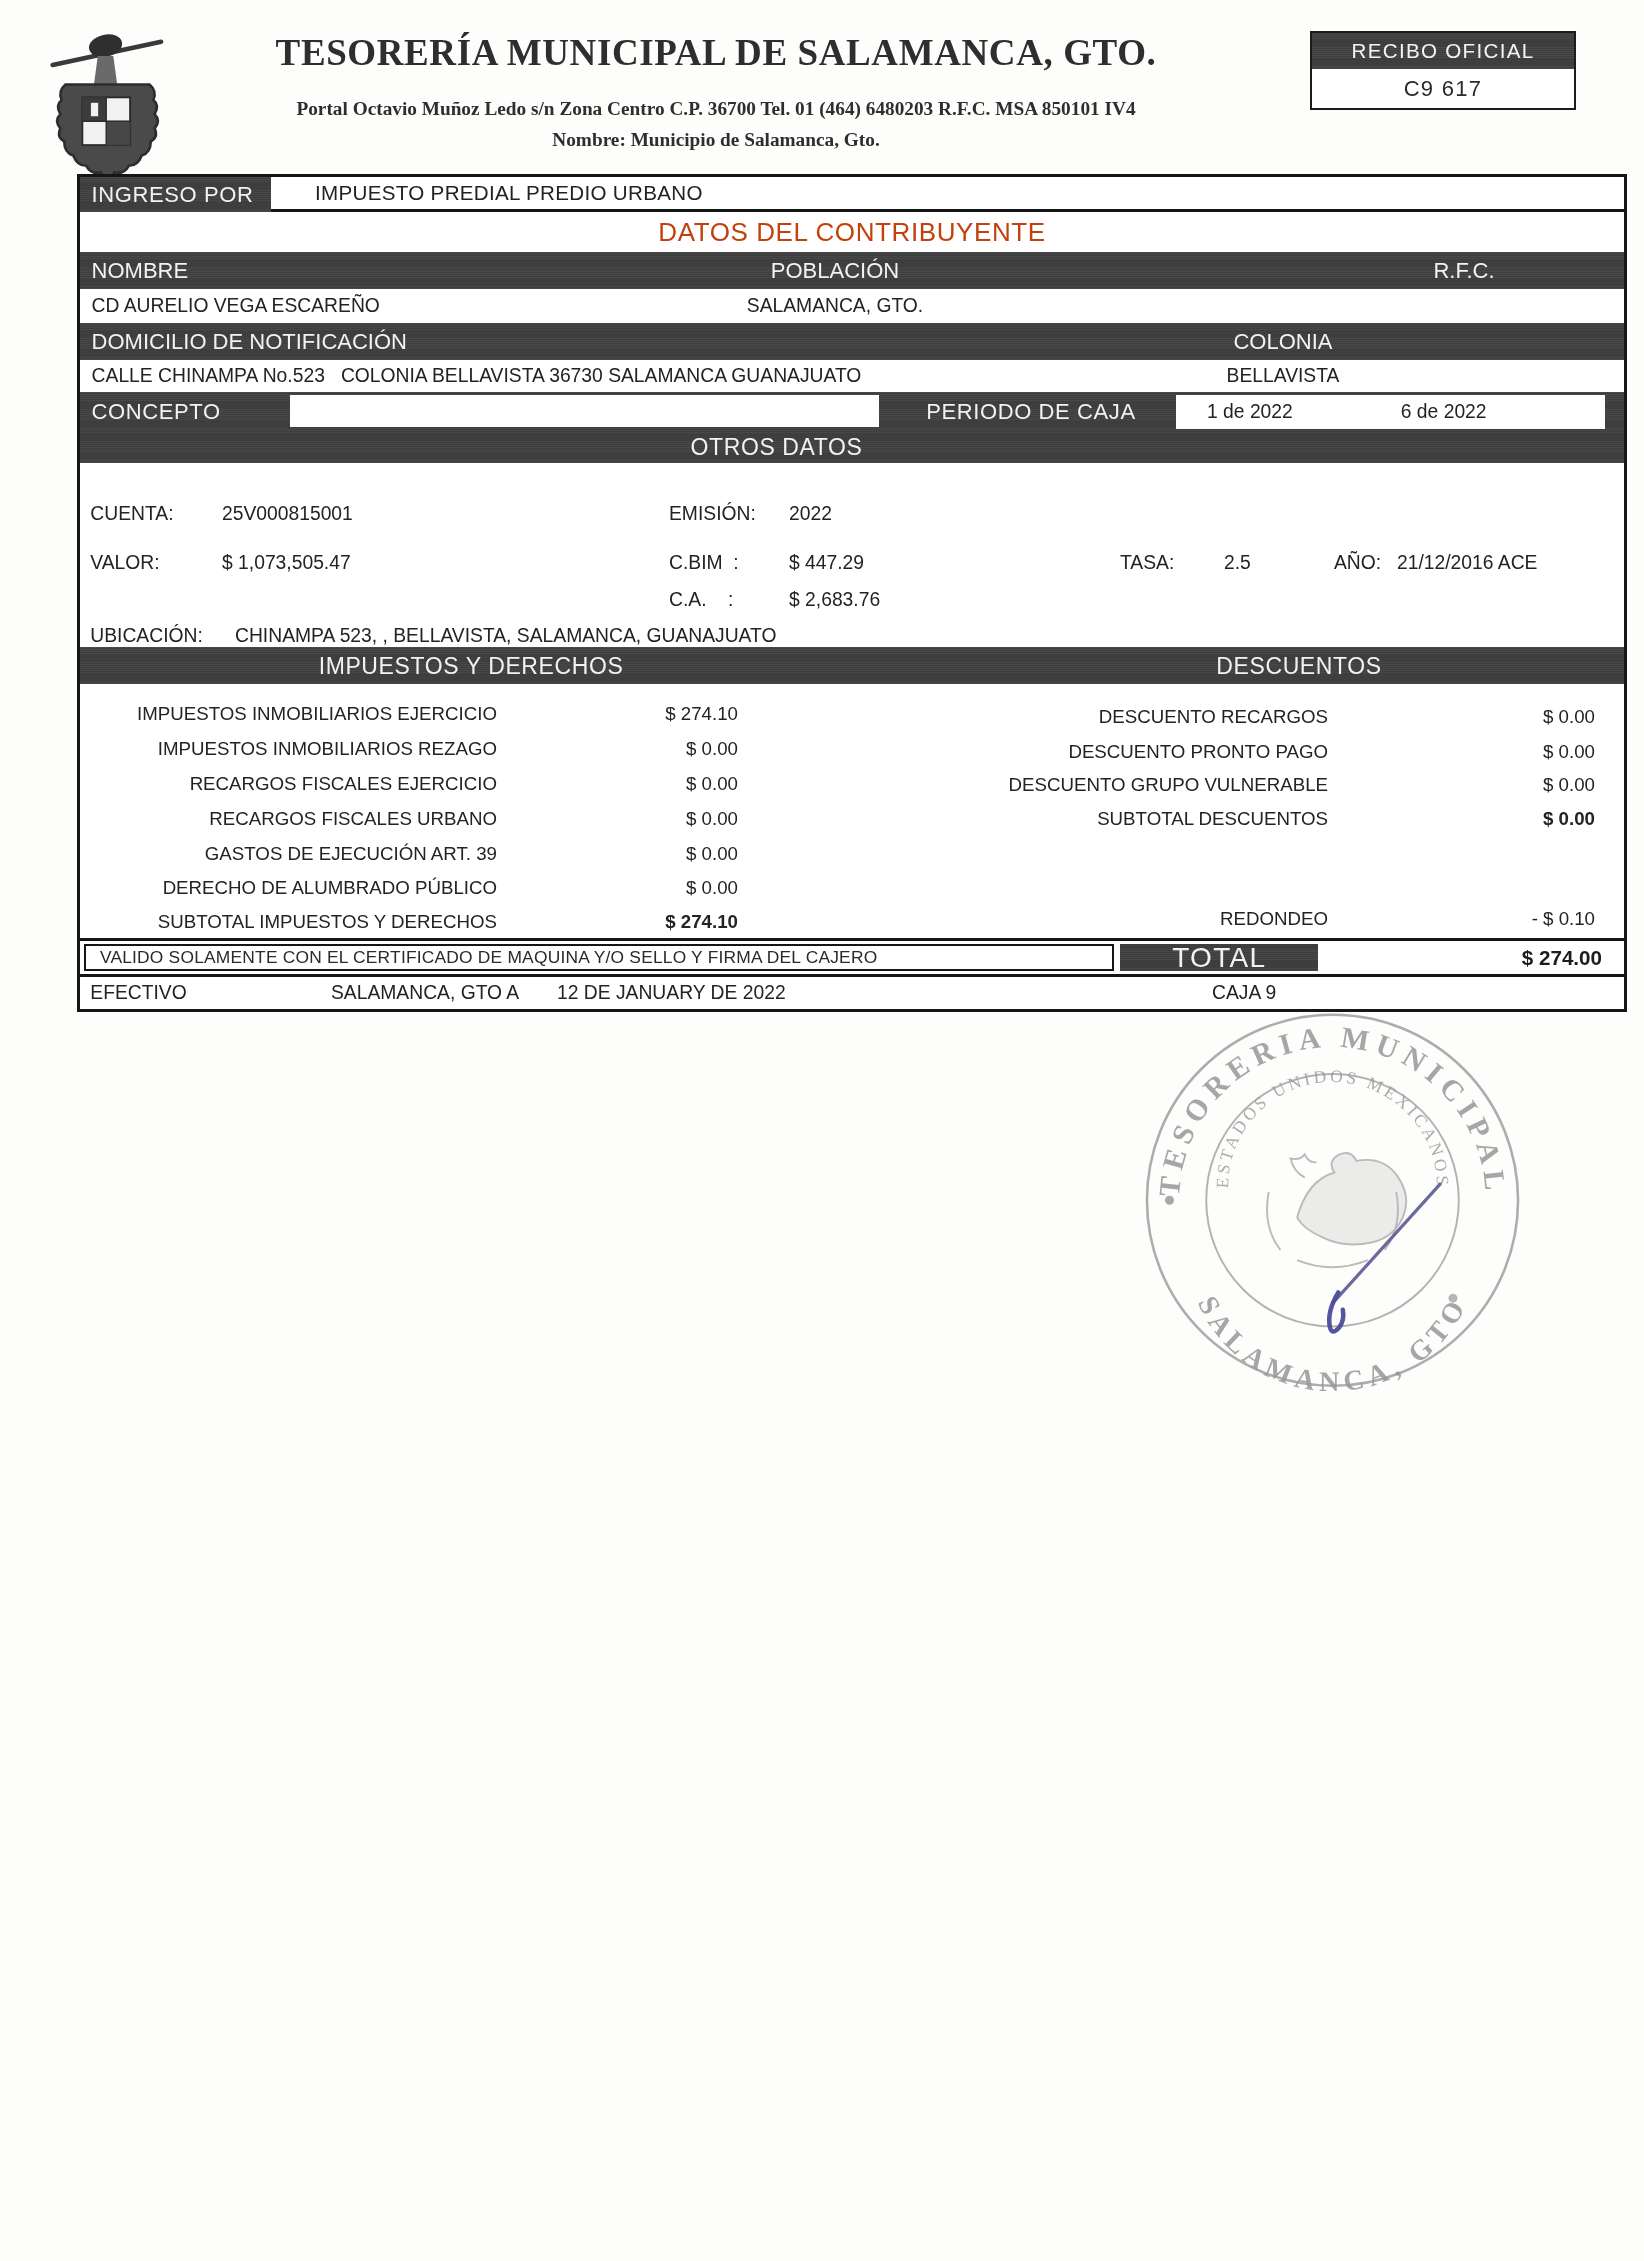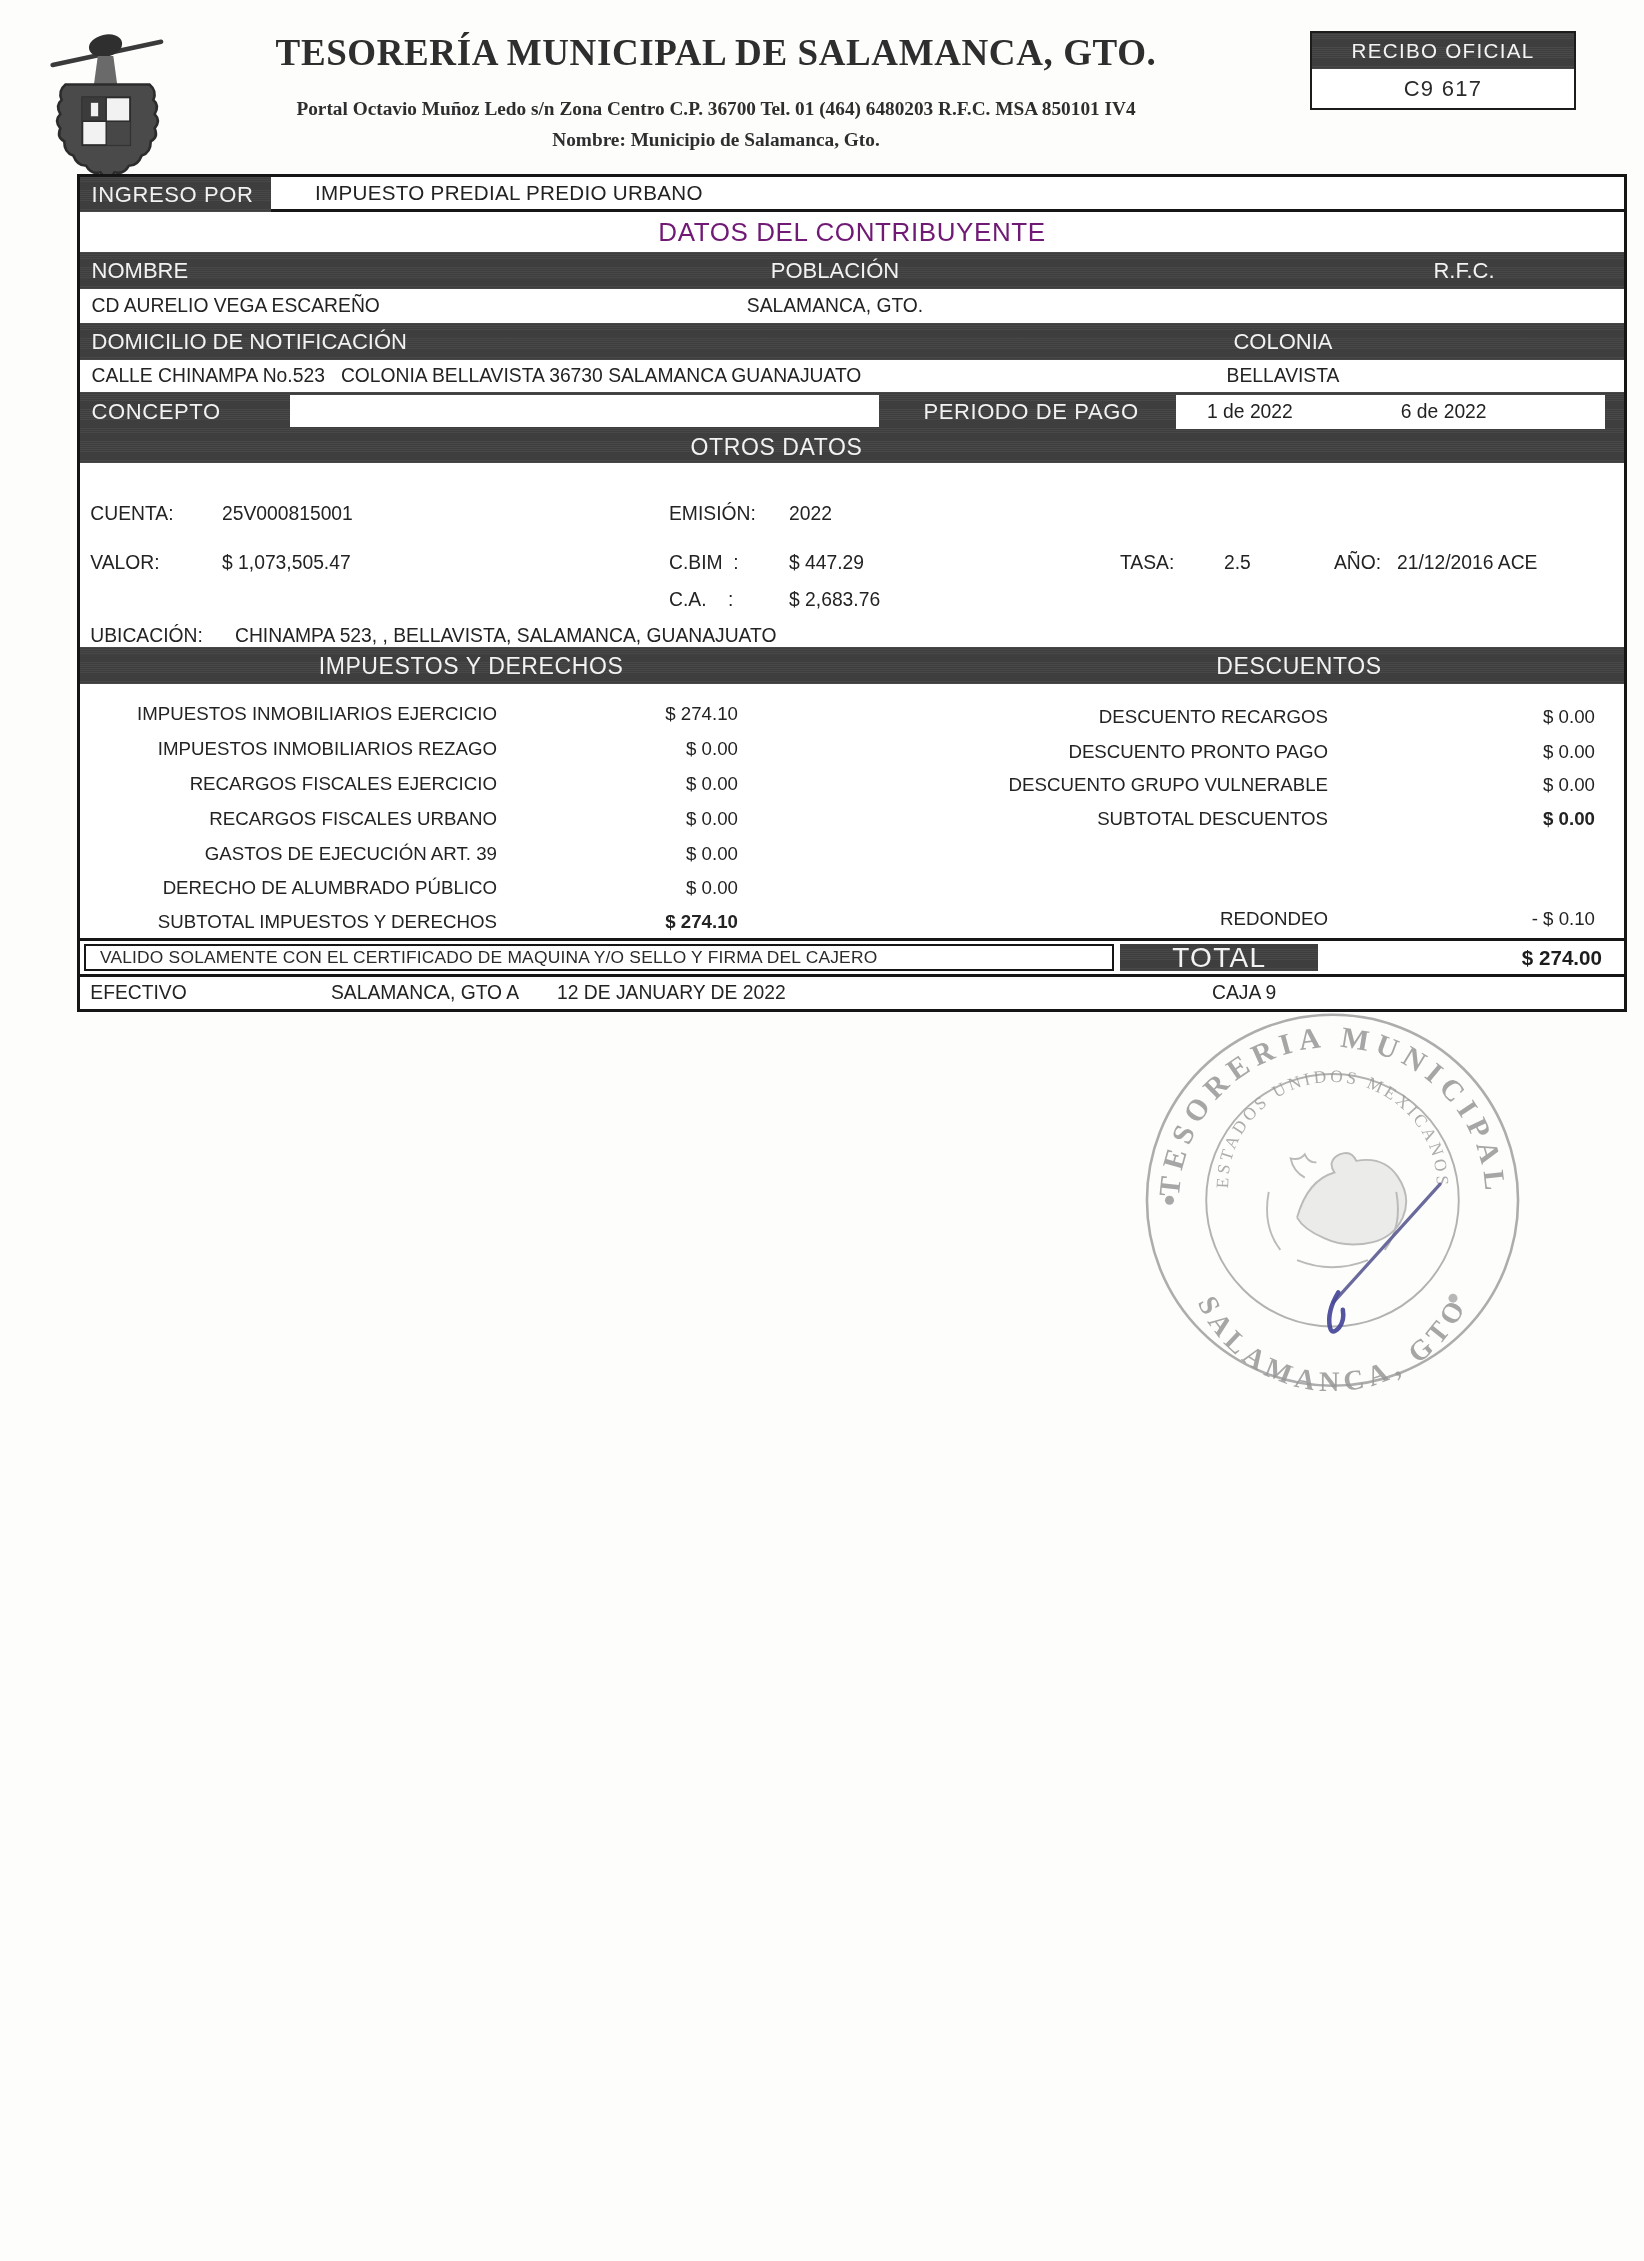--- a/index.html
+++ b/index.html
@@ -26,21 +26,21 @@
   
   .doc { position:absolute; left:57px; top:174px; width:1550px; border:3.9px solid #161616; background:#fff;margin-left:20px; }
   .bar { background-color:#3e3e3e; color:#f2f2f2;
     background-image:repeating-linear-gradient(0deg, rgba(255,255,255,.05) 0 0.6px, transparent 0.6px 1.9px); }
   .row { position:relative; width:100%; }
   .abs { position:absolute; white-space:pre; }
   .r-ingreso { height:35px; display:flex; }
   .r-ingreso .lab { width:191px; font-size:22px; letter-spacing:0.6px; display:flex; align-items:center; padding-left:11.6px; }
   .r-ingreso .val { flex:1; background:#fff; color:#222; font-size:20.6px; display:flex; align-items:center;
     padding-left:44px; border-bottom:3.2px solid #161616; letter-spacing:0.3px; }
-  .r-datos { height:40px; font-size:26px; color:#701a75; display:flex; align-items:center; justify-content:center;
+  .r-datos { height:40px; font-size:26px; color:#c2410c; display:flex; align-items:center; justify-content:center;
     letter-spacing:0.6px; }
   .r-h3 { height:37px; font-size:22px; }
   .r-h3 .abs, .r-h2 .abs { top:50%; transform:translateY(-50%); }
   .r-v3 { height:34px; font-size:19.3px; }
   .r-v3 .abs { top:50%; transform:translateY(-50%); }
   .r-h2 { height:37px; font-size:22px; }
   .r-v2 { height:32px; font-size:19.3px; }
   .r-v2 .abs { top:50%; transform:translateY(-50%); }
   .r-concepto { height:39px; }
   .r-concepto .clab { position:absolute; left:11.6px; top:50%; transform:translateY(-50%); font-size:22px; color:#f2f2f2; letter-spacing:0.6px; }
@@ -127,21 +127,21 @@
       <span class="abs" style="left:1203px; transform:translate(-50%,-50%)">COLONIA</span>
     </div>
     <div class="row r-v2">
       <span class="abs" style="left:11.6px">CALLE CHINAMPA No.523   COLONIA BELLAVISTA 36730 SALAMANCA GUANAJUATO</span>
       <span class="abs" style="left:1203px; transform:translate(-50%,-50%)">BELLAVISTA</span>
     </div>
 
     <div class="row r-concepto bar">
       <span class="clab">CONCEPTO</span>
       <div class="cbox"></div>
-      <span class="plab">PERIODO DE PAGO</span>
+      <span class="plab">PERIODO DE CAJA</span>
       <div class="pbox">
         <span class="d1">1 de 2022</span>
         <span class="d2">6 de 2022</span>
       </div>
     </div>
 
     <div class="row r-otros-h bar">
       <span class="t">OTROS DATOS</span>
     </div>
     <div class="row r-otros-b">

